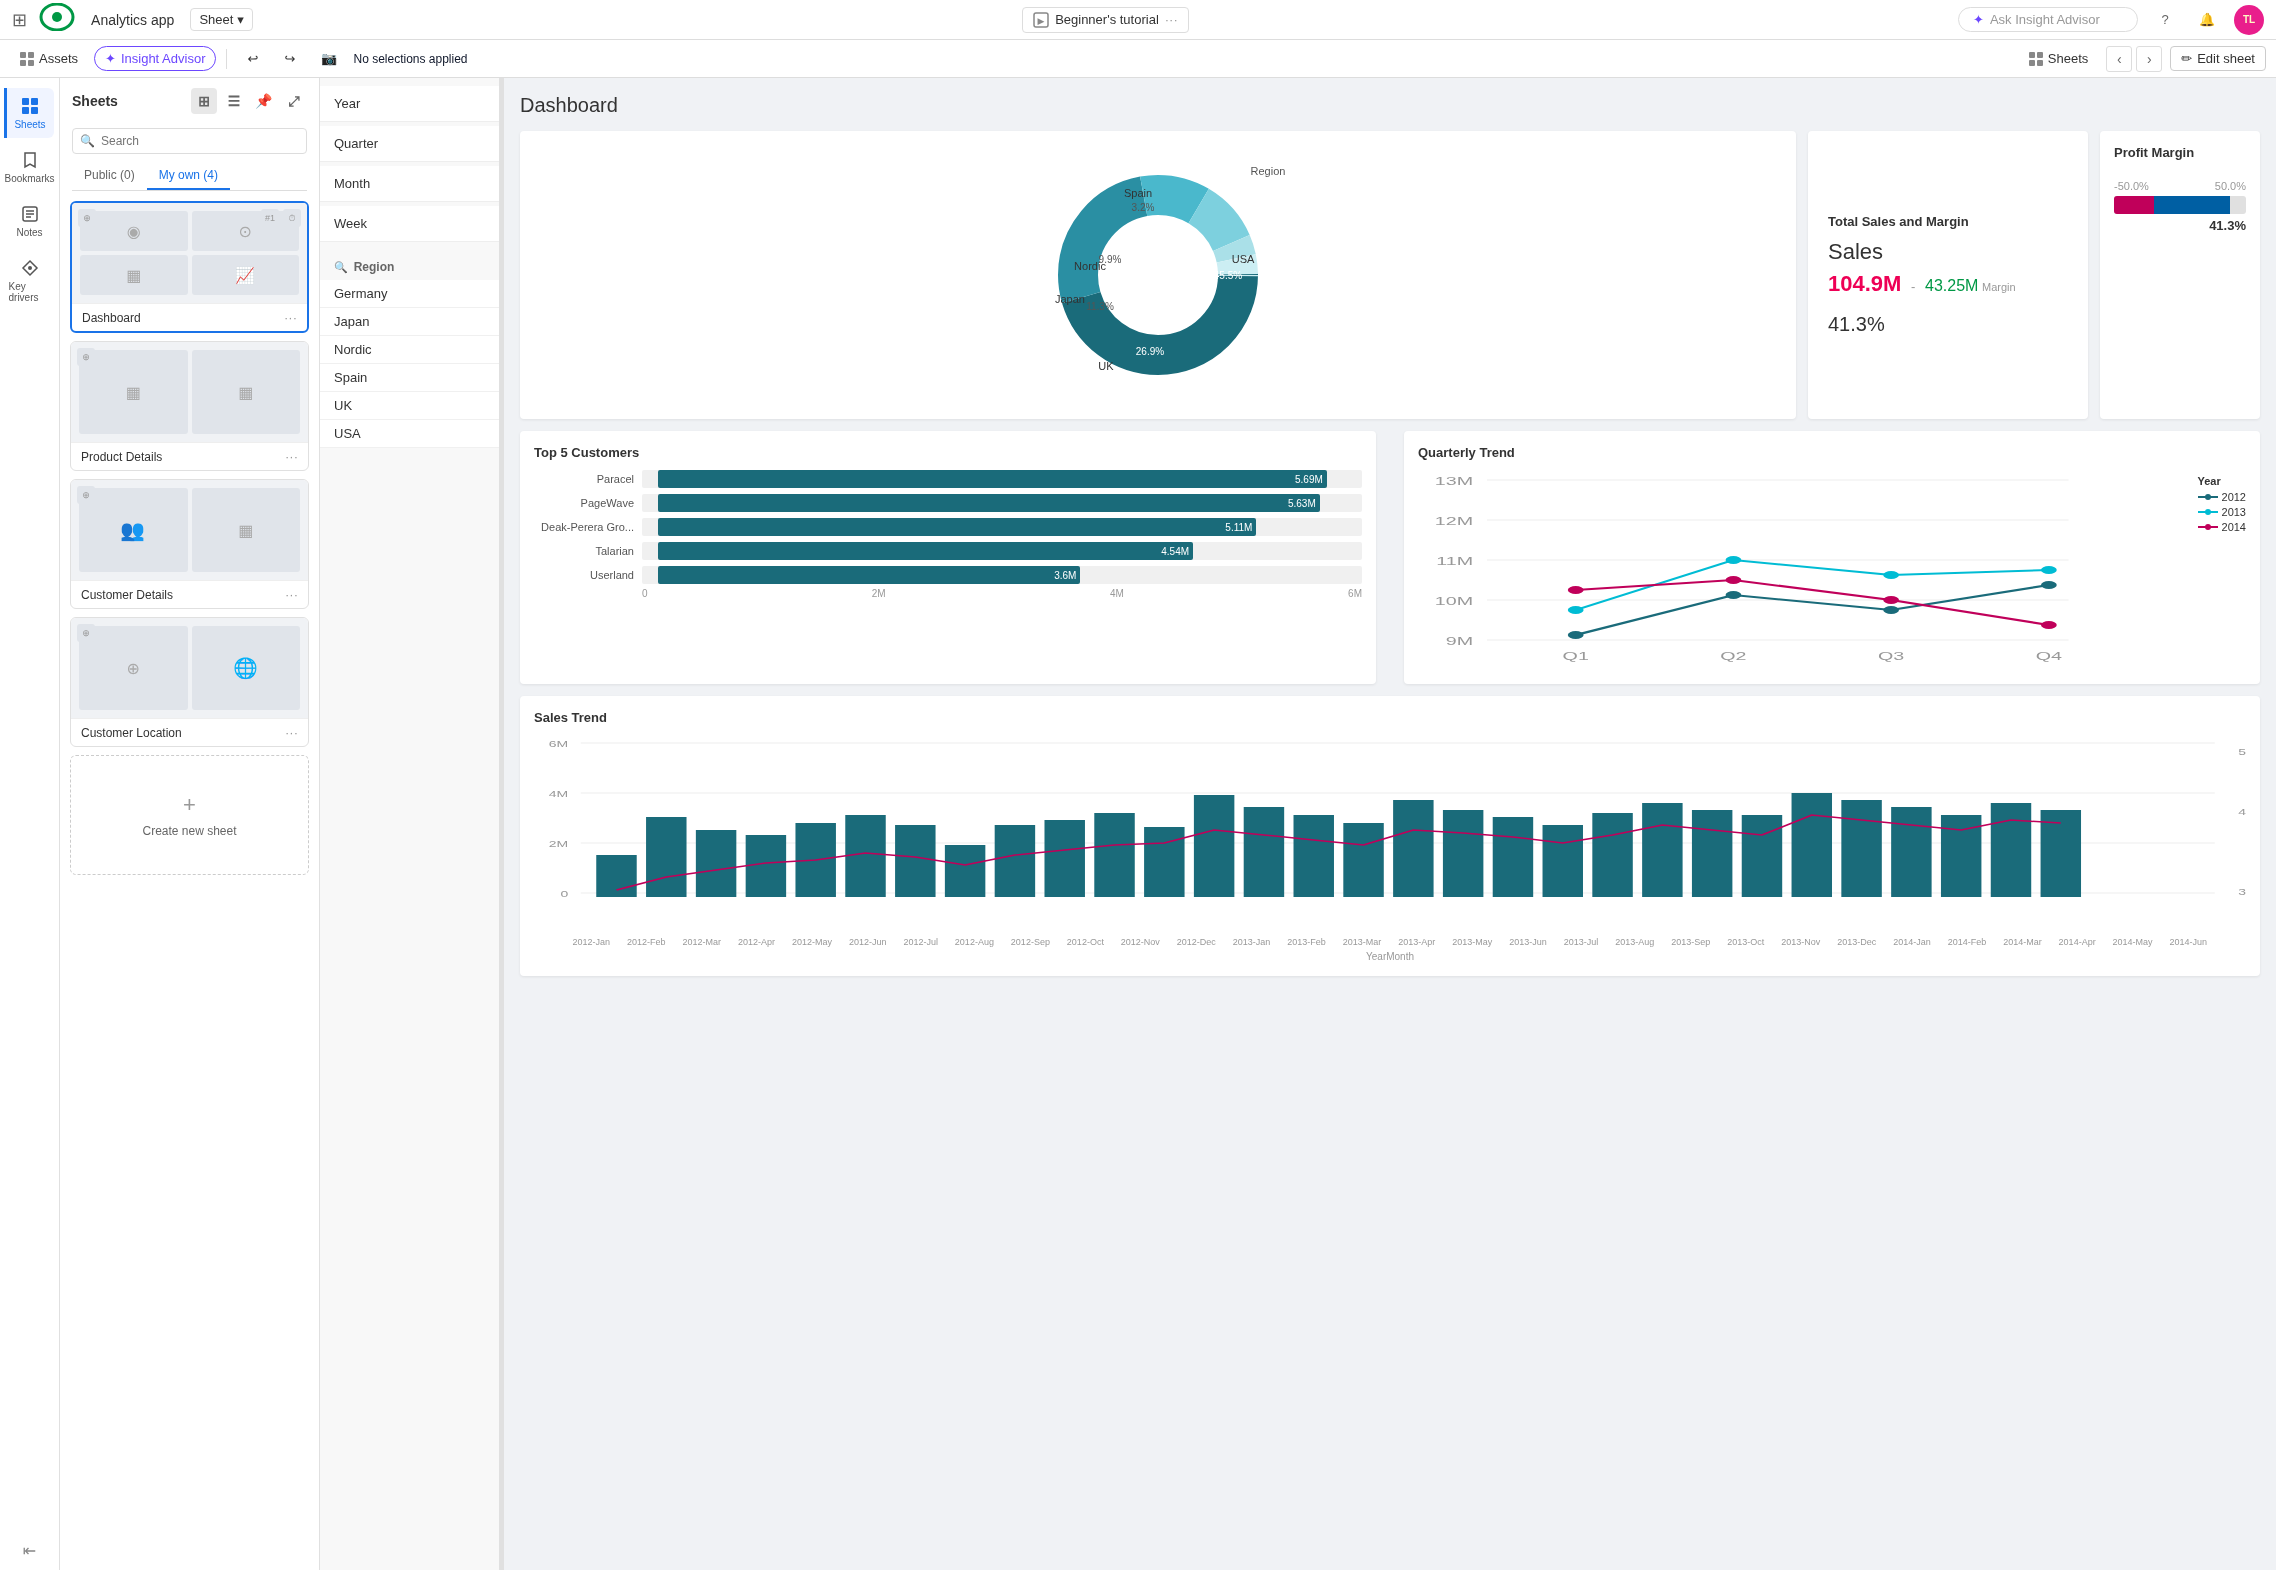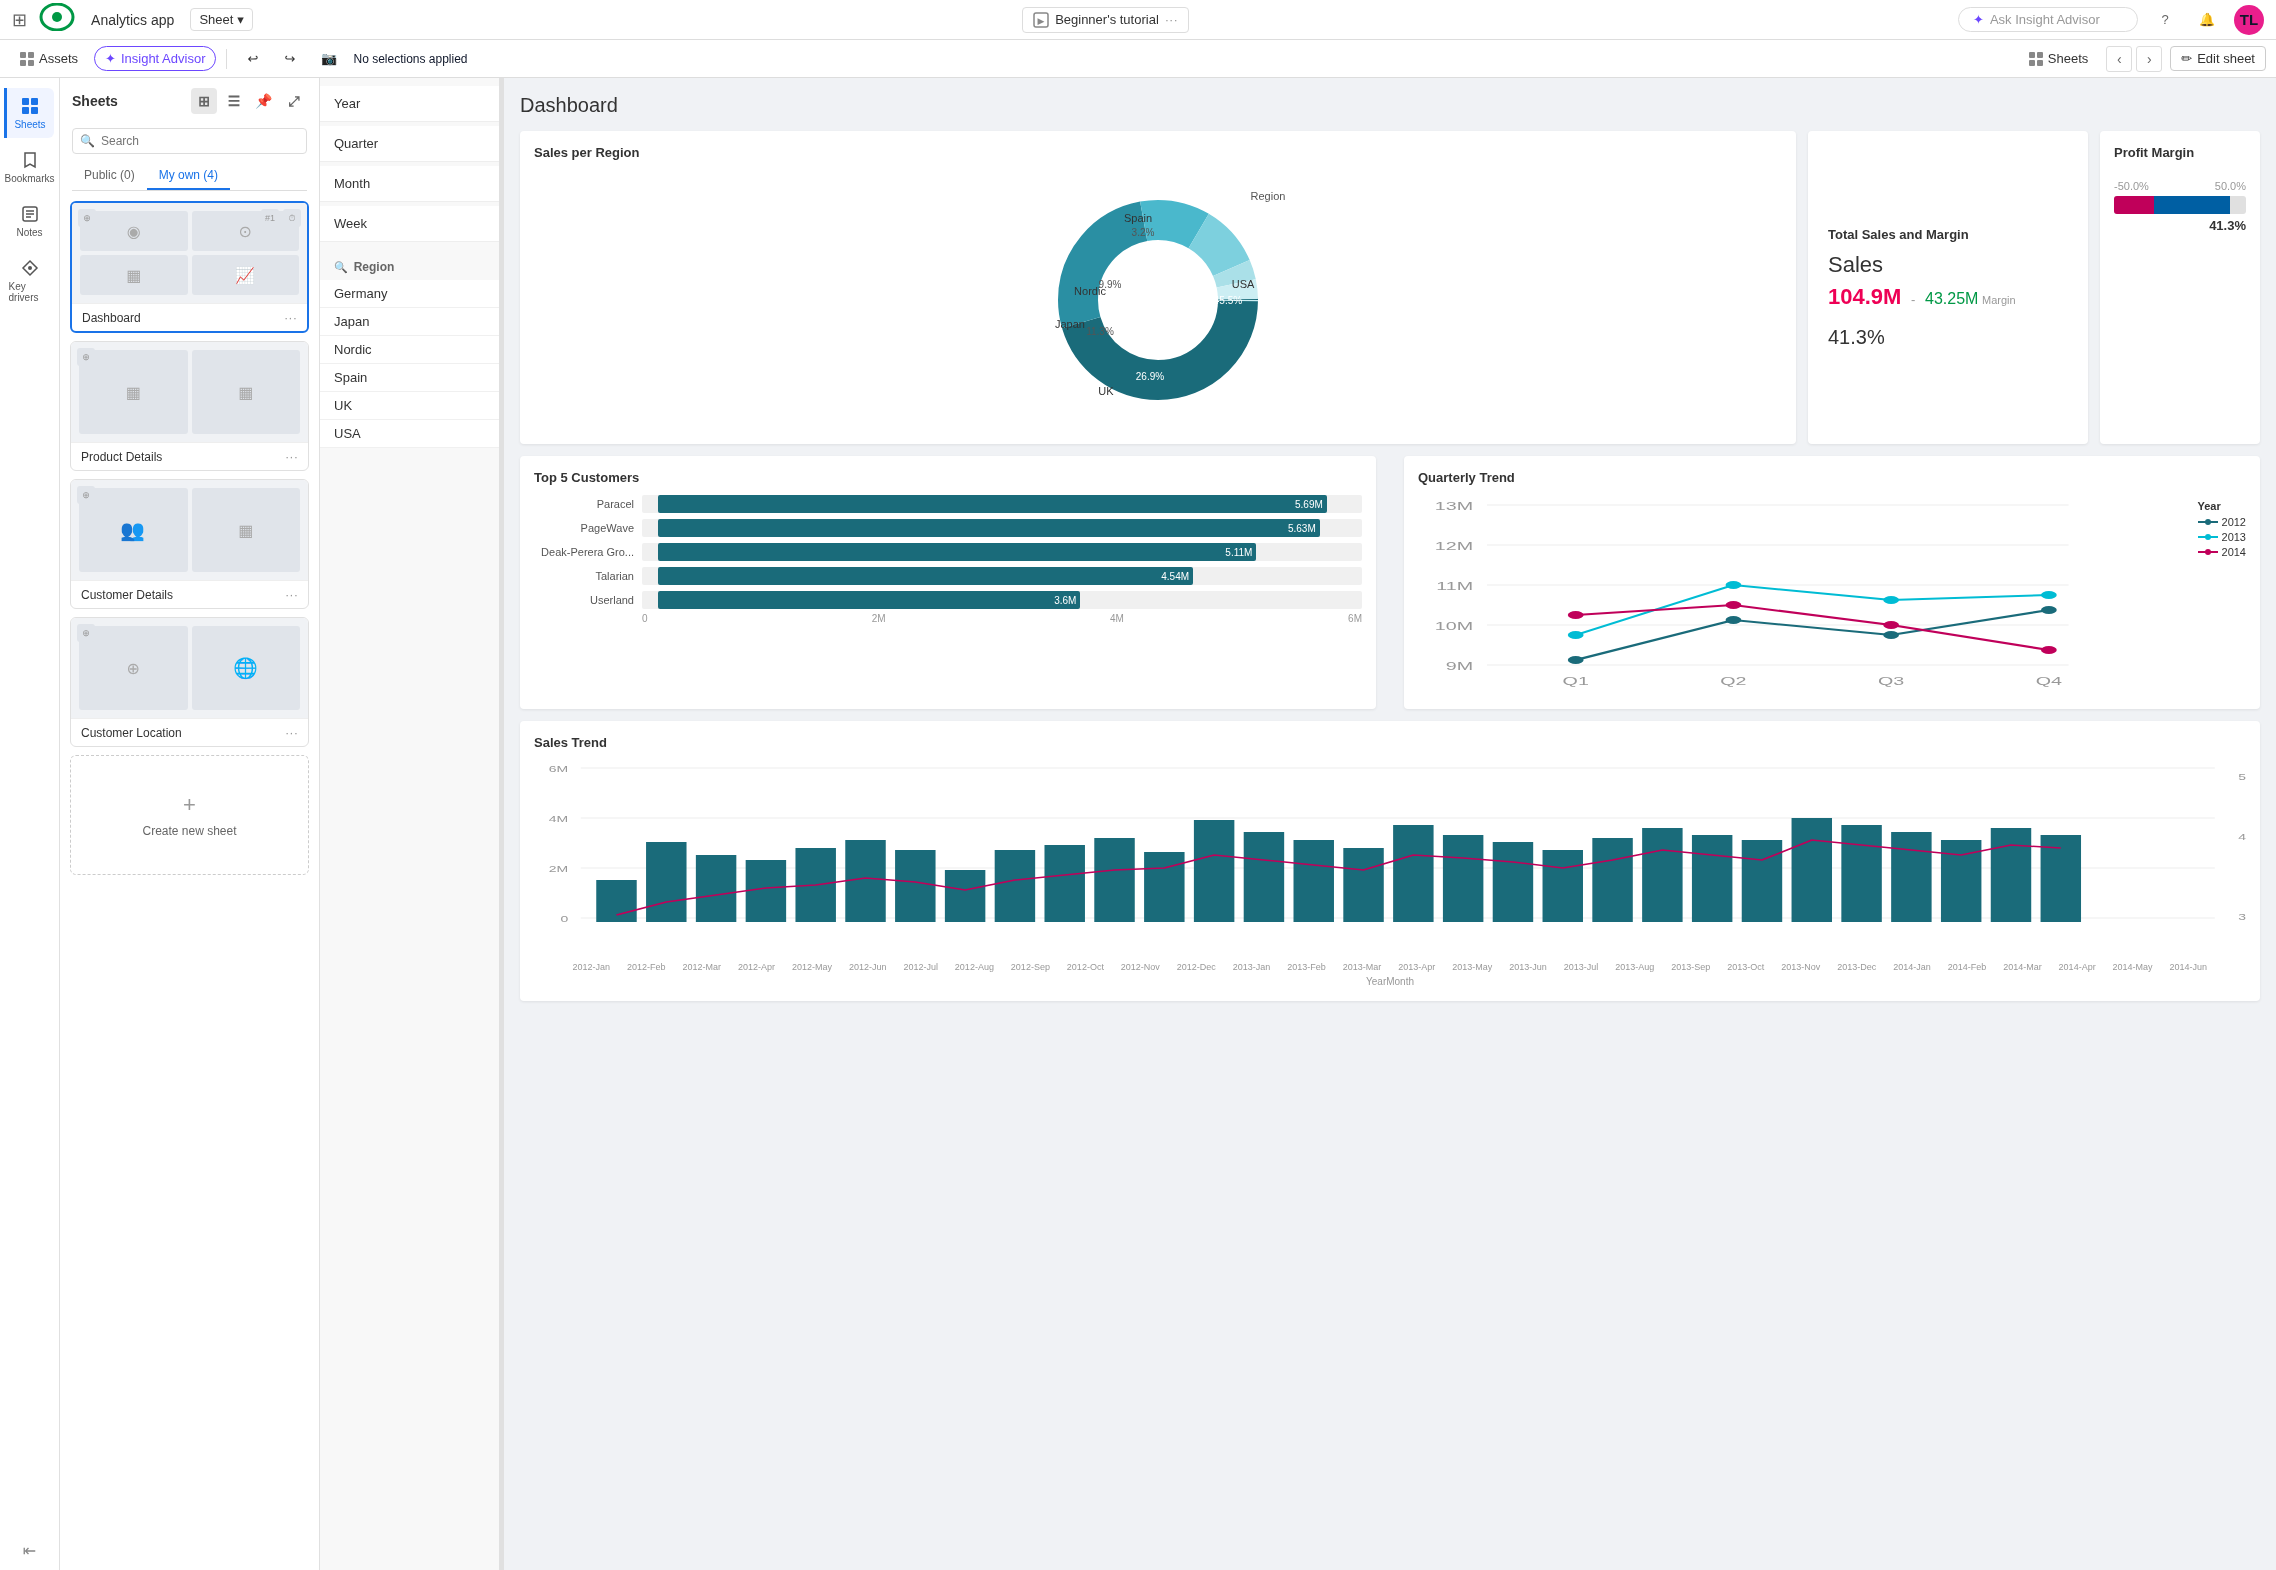--- a/index.html
+++ b/index.html
@@ -29,21 +29,21 @@
       padding: 4px 10px; border: 1px solid #ddd; border-radius: 4px;
       font-size: 13px; cursor: pointer; color: #333;
     }
     .ask-insight-btn {
       display: flex; align-items: center; gap: 6px;
       border: 1px solid #ddd; border-radius: 20px;
       padding: 4px 14px; font-size: 13px; color: #666; cursor: pointer;
       min-width: 180px;
     }
     .nav-icon-btn { width: 30px; height: 30px; display: flex; align-items: center; justify-content: center; cursor: pointer; color: #666; border-radius: 50%; }
-    .avatar { width: 30px; height: 30px; border-radius: 50%; background: #e91e8c; color: #0f172a; display: flex; align-items: center; justify-content: center; font-size: 15px; font-weight: bold; cursor: pointer; }
+    .avatar { width: 30px; height: 30px; border-radius: 50%; background: #e91e8c; color: #fef9c3; display: flex; align-items: center; justify-content: center; font-size: 10px; font-weight: bold; cursor: pointer; }
 
     
     .toolbar {
       height: 38px;
       background: #fff;
       border-bottom: 1px solid #ddd;
       display: flex;
       align-items: center;
       padding: 0 10px;
       gap: 6px;
@@ -401,21 +401,20 @@
     </div>
   </div>
   <div class="filter-resize-handle"></div>
 
   <div class="main-content">
     <div class="dashboard-title">Dashboard</div>
 
     <div class="row1">
 
       <div class="chart-card">
-        <div class="chart-title">Sales per Region</div>
         <div class="donut-container">
           <svg width="260" height="240" viewBox="0 0 260 240">
 
             <text x="240" y="20" font-size="11" fill="#555" text-anchor="middle">Region</text>
 
             <circle cx="130" cy="120" r="80" fill="none" stroke="#1a6b7a" stroke-width="40" stroke-dasharray="228 272" stroke-dashoffset="0"></circle>
 
             <circle cx="130" cy="120" r="80" fill="none" stroke="#2a8fa3" stroke-width="40" stroke-dasharray="134 366" stroke-dashoffset="-228"></circle>
 
             <circle cx="130" cy="120" r="80" fill="none" stroke="#4ab8cc" stroke-width="40" stroke-dasharray="57 443" stroke-dashoffset="-362"></circle>

